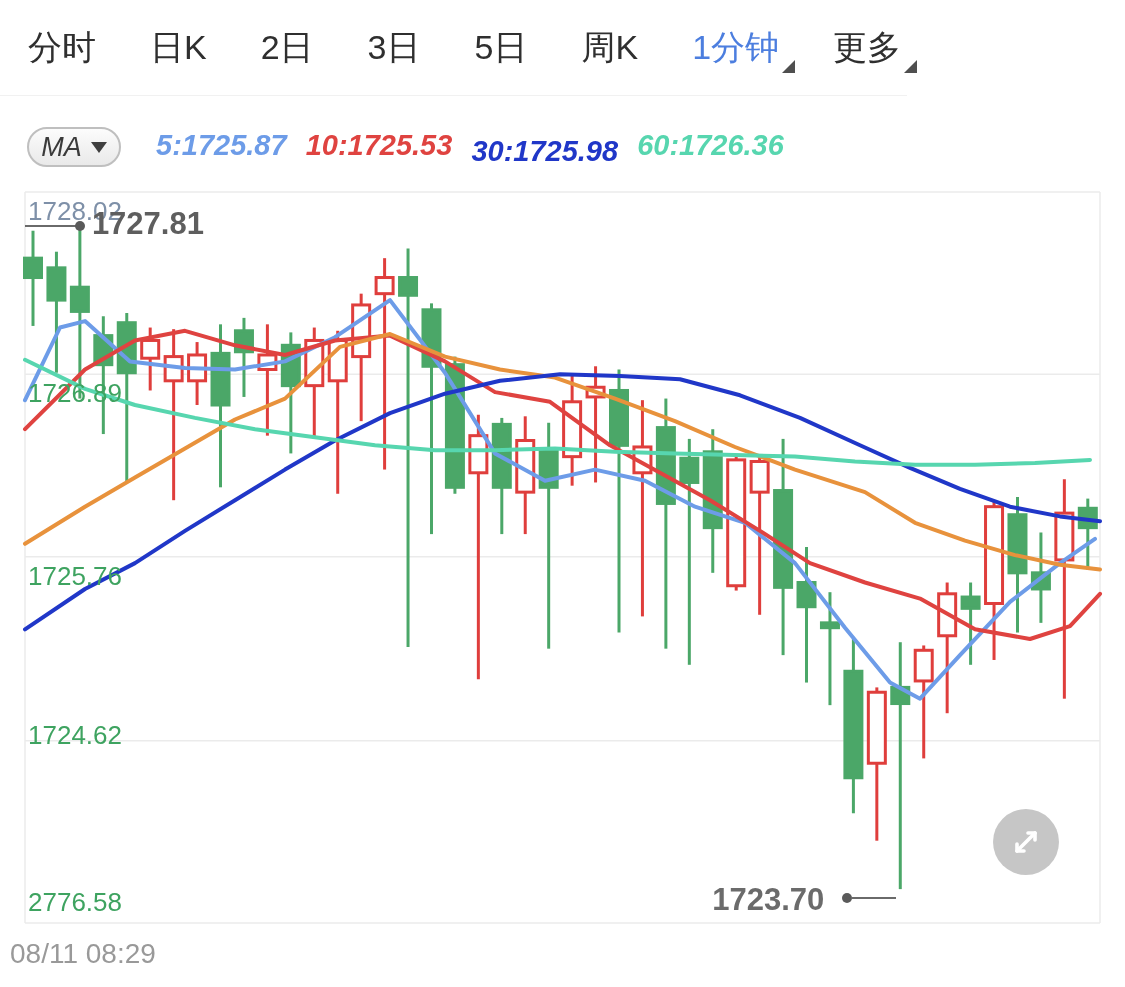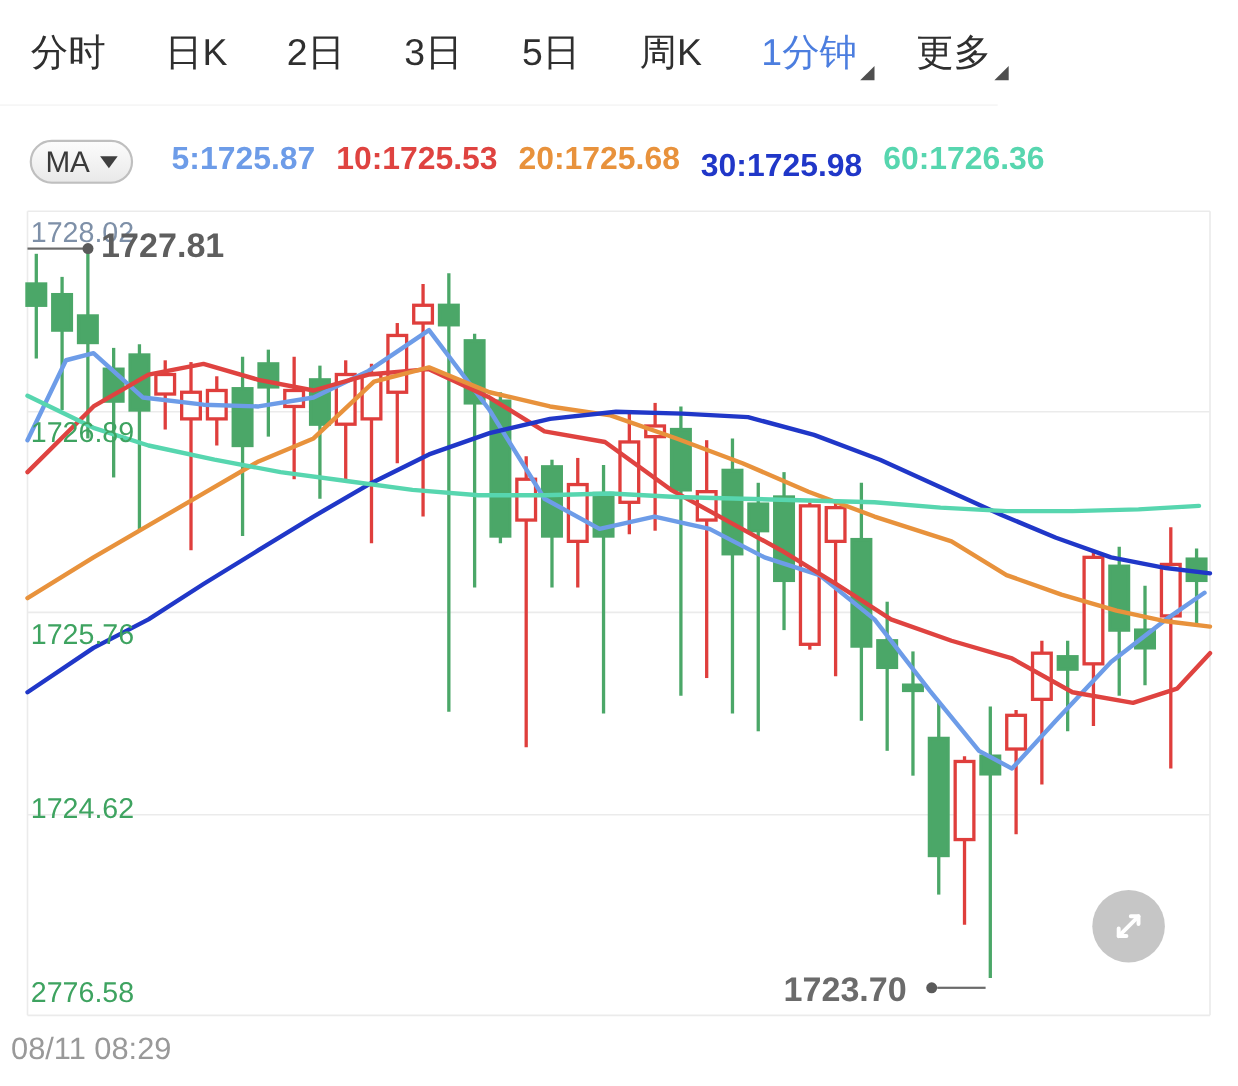--- a/index.html
+++ b/index.html
@@ -15,21 +15,21 @@
   }
   .nav-item{font-size:34px;color:#2f2f2f;position:relative;white-space:nowrap;cursor:pointer;}
   .nav-item.active{color:#4c7edf;}
   .corner{
     position:absolute;right:-16px;bottom:-2px;width:0;height:0;
     border-style:solid;border-width:0 0 13px 13px;
     border-color:transparent transparent #4f4f4f transparent;
   }
   .gear{margin-left:auto;width:48px;height:48px;cursor:pointer;}
   
-  .ma-bar{position:absolute;left:0;top:118px;width:933px;height:54px;display:flex;align-items:center;}
+  .ma-bar{position:absolute;left:0;top:118px;width:933px;height:54px;display:flex;align-items:center;font-style:italic;}
   .ma-pill{
     position:absolute;left:27px;top:9px;width:94px;height:40px;border-radius:21px;
     border:2px solid #bfbfbf;background:linear-gradient(#fcfcfc,#e9e9e9);
     display:flex;align-items:center;justify-content:center;gap:9px;box-sizing:border-box;cursor:pointer;
   }
   .ma-pill-label{font-size:27px;color:#3a3a3a;}
   .ma-caret{width:0;height:0;border-left:8px solid transparent;border-right:8px solid transparent;border-top:11px solid #3f3f3f;}
   .ma-entries{position:absolute;left:156px;top:0;height:54px;display:flex;align-items:center;gap:19px;}
   .ma-entry{font-size:29px;font-weight:600;white-space:nowrap;}
   
@@ -177,21 +177,20 @@
 </div>
 
 <div class="ma-bar">
   <div class="ma-pill">
     <span class="ma-pill-label">MA</span>
     <span class="ma-caret"></span>
   </div>
   <div class="ma-entries" id="ma-entries">
       <span class="ma-entry" style="color: rgb(109, 156, 232);">5:1725.87</span>
       <span class="ma-entry" style="color: rgb(223, 67, 64);">10:1725.53</span>
-      <span class="ma-entry" style="color: rgb(232, 146, 60);">20:1725.68</span>
       <span class="ma-entry" style="color: rgb(32, 55, 200); margin-top: 12px;">30:1725.98</span>
       <span class="ma-entry" style="color: rgb(87, 214, 175);">60:1726.36</span>
     </div>
 </div>
 
 <div id="axis-labels">
     <div class="axis-label slate" style="top: 196px;">1728.02</div>
     <div class="axis-label" style="top: 378.347px;">1726.89</div>
     <div class="axis-label" style="top: 560.693px;">1725.76</div>
     <div class="axis-label" style="top: 720px;">1724.62</div>

